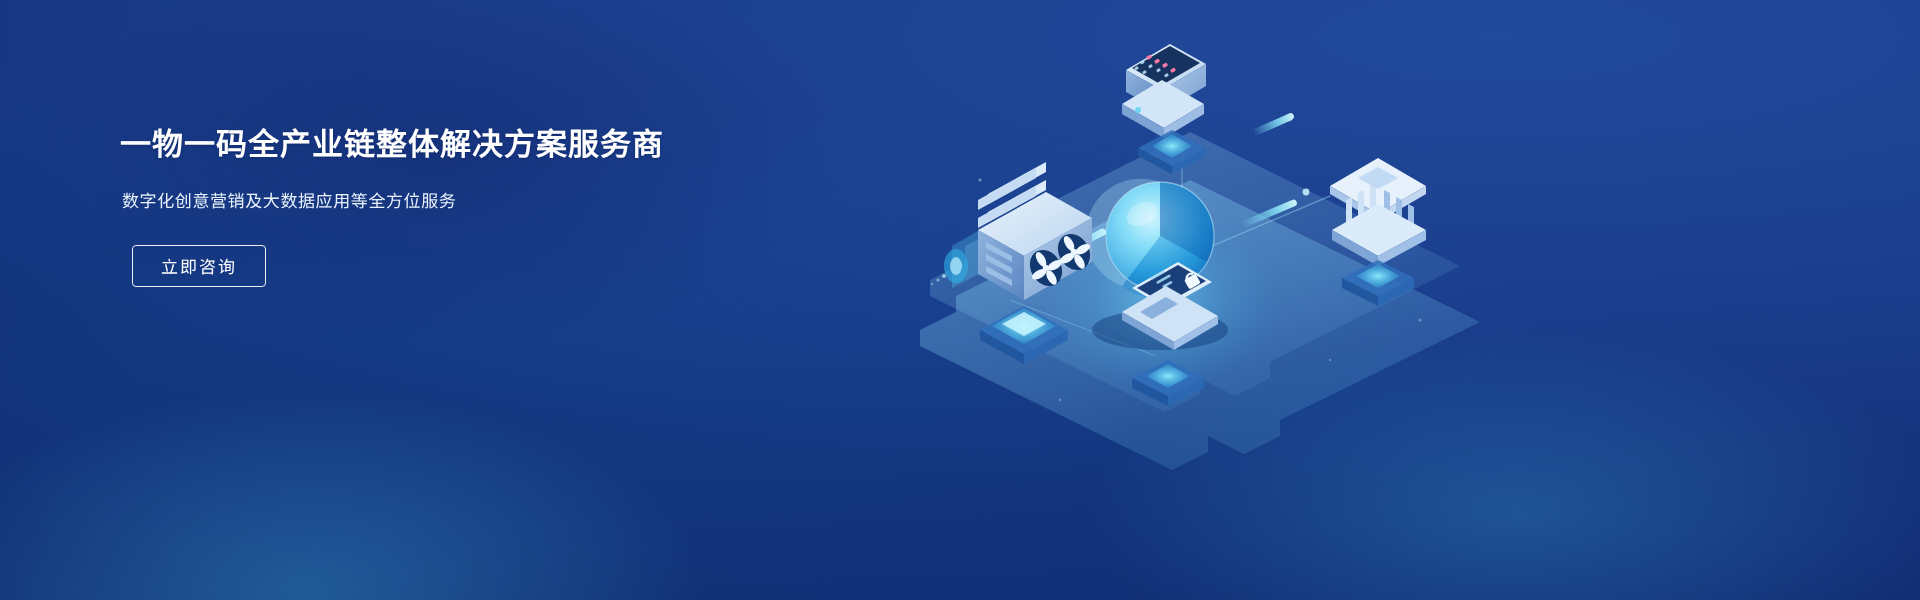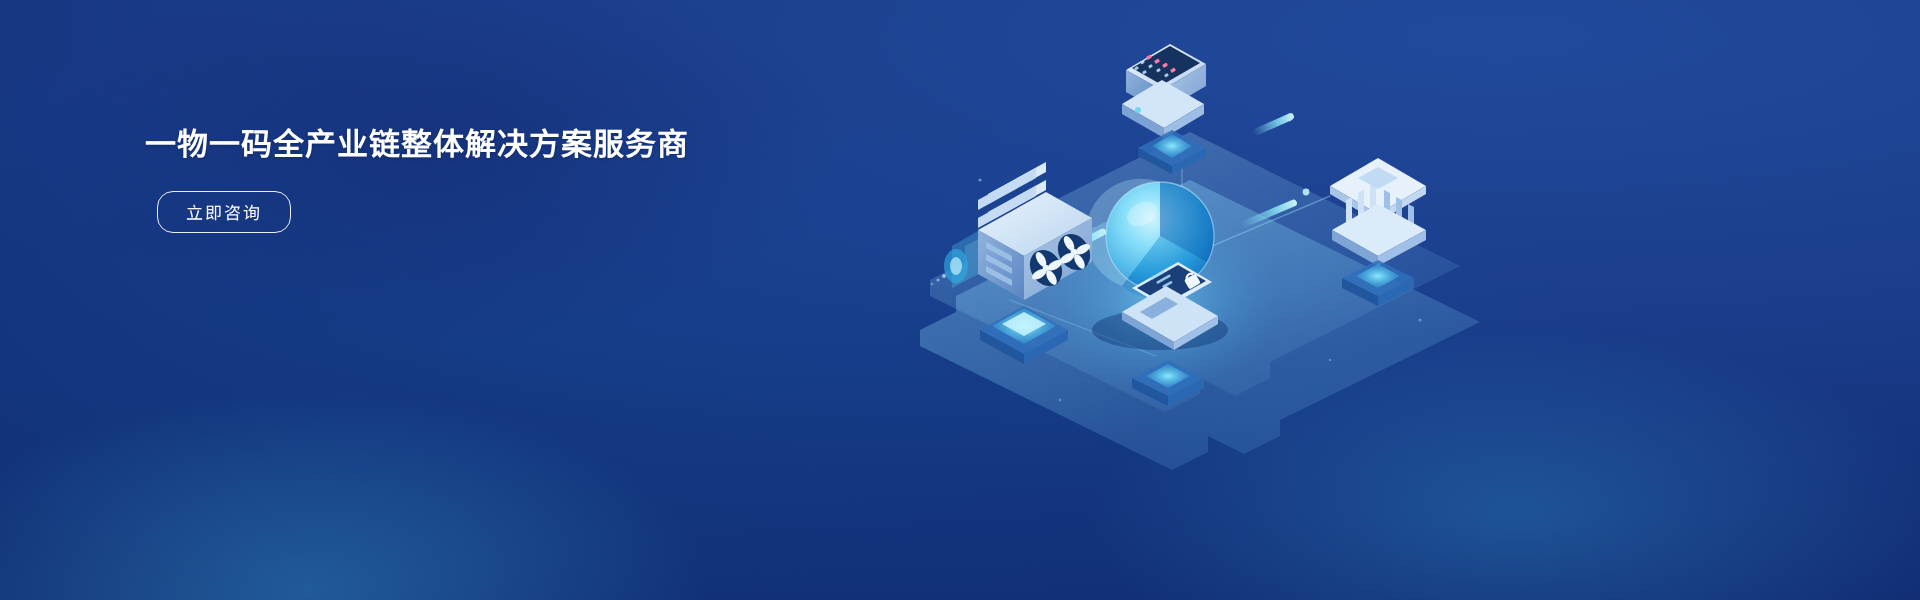--- a/index.html
+++ b/index.html
@@ -27,35 +27,35 @@
     background:radial-gradient(closest-side, rgba(63,178,228,0.26), rgba(63,178,228,0) 72%);
     pointer-events:none;
   }
   .glow-bl{
     position:absolute;left:-14%;bottom:-46%;width:60%;height:95%;
     background:radial-gradient(closest-side, rgba(70,190,235,0.30), rgba(70,190,235,0) 70%);
     pointer-events:none;
   }
 
   
-  #copy{position:absolute;left:120px;top:126px;width:700px;margin-left:25px;}
+  #copy{position:absolute;left:120px;top:126px;width:700px;}
   #headline{
     font-size:31px;font-weight:bold;color:#ffffff;
     letter-spacing:1px;line-height:1.25;margin:0 0 20px 0;white-space:nowrap;
     text-shadow:0 1px 3px rgba(6,26,70,0.35);
   }
   .sub-line{
     font-size:17px;color:#eaf3fc;line-height:34px;
     letter-spacing:0.6px;white-space:nowrap;font-weight:400;
   }
   #subtitle{margin:0 0 26px 2px;}
   #cta{
     display:inline-flex;align-items:center;justify-content:center;
     width:134px;height:42px;margin-left:12px;
-    border:1px solid rgba(255,255,255,0.92);border-radius:16px;
+    border:1px solid rgba(255,255,255,0.92);border-radius:4px;
     color:#ffffff;font-size:17px;letter-spacing:2px;
     background:transparent;cursor:pointer;
     font-family:inherit;
   }
 
   
   #art{position:absolute;left:860px;top:0;width:680px;height:600px;}
   #art svg{display:block;width:680px;height:600px;}
 </style>
 </head>
@@ -65,20 +65,21 @@
 
   <div class="glow-tl"></div>
   <div class="glow-br"></div>
   <div class="glow-bl"></div>
 
   <div id="copy">
 
     <h1 id="headline">一物一码全产业链整体解决方案服务商</h1>
 
     <div id="subtitle">
+      <div class="sub-line">数字化创意营销及大数据应用等全方位服务</div>
     </div>
 
     <button id="cta">立即咨询</button>
   </div>
 
   <div id="art">
     <svg viewBox="0 0 680 600" xmlns="http://www.w3.org/2000/svg">
       <defs>
         <linearGradient id="plate" x1="0" y1="0" x2="0.6" y2="1">
           <stop offset="0%" stop-color="#8fd3f4" stop-opacity="0.42"></stop>

